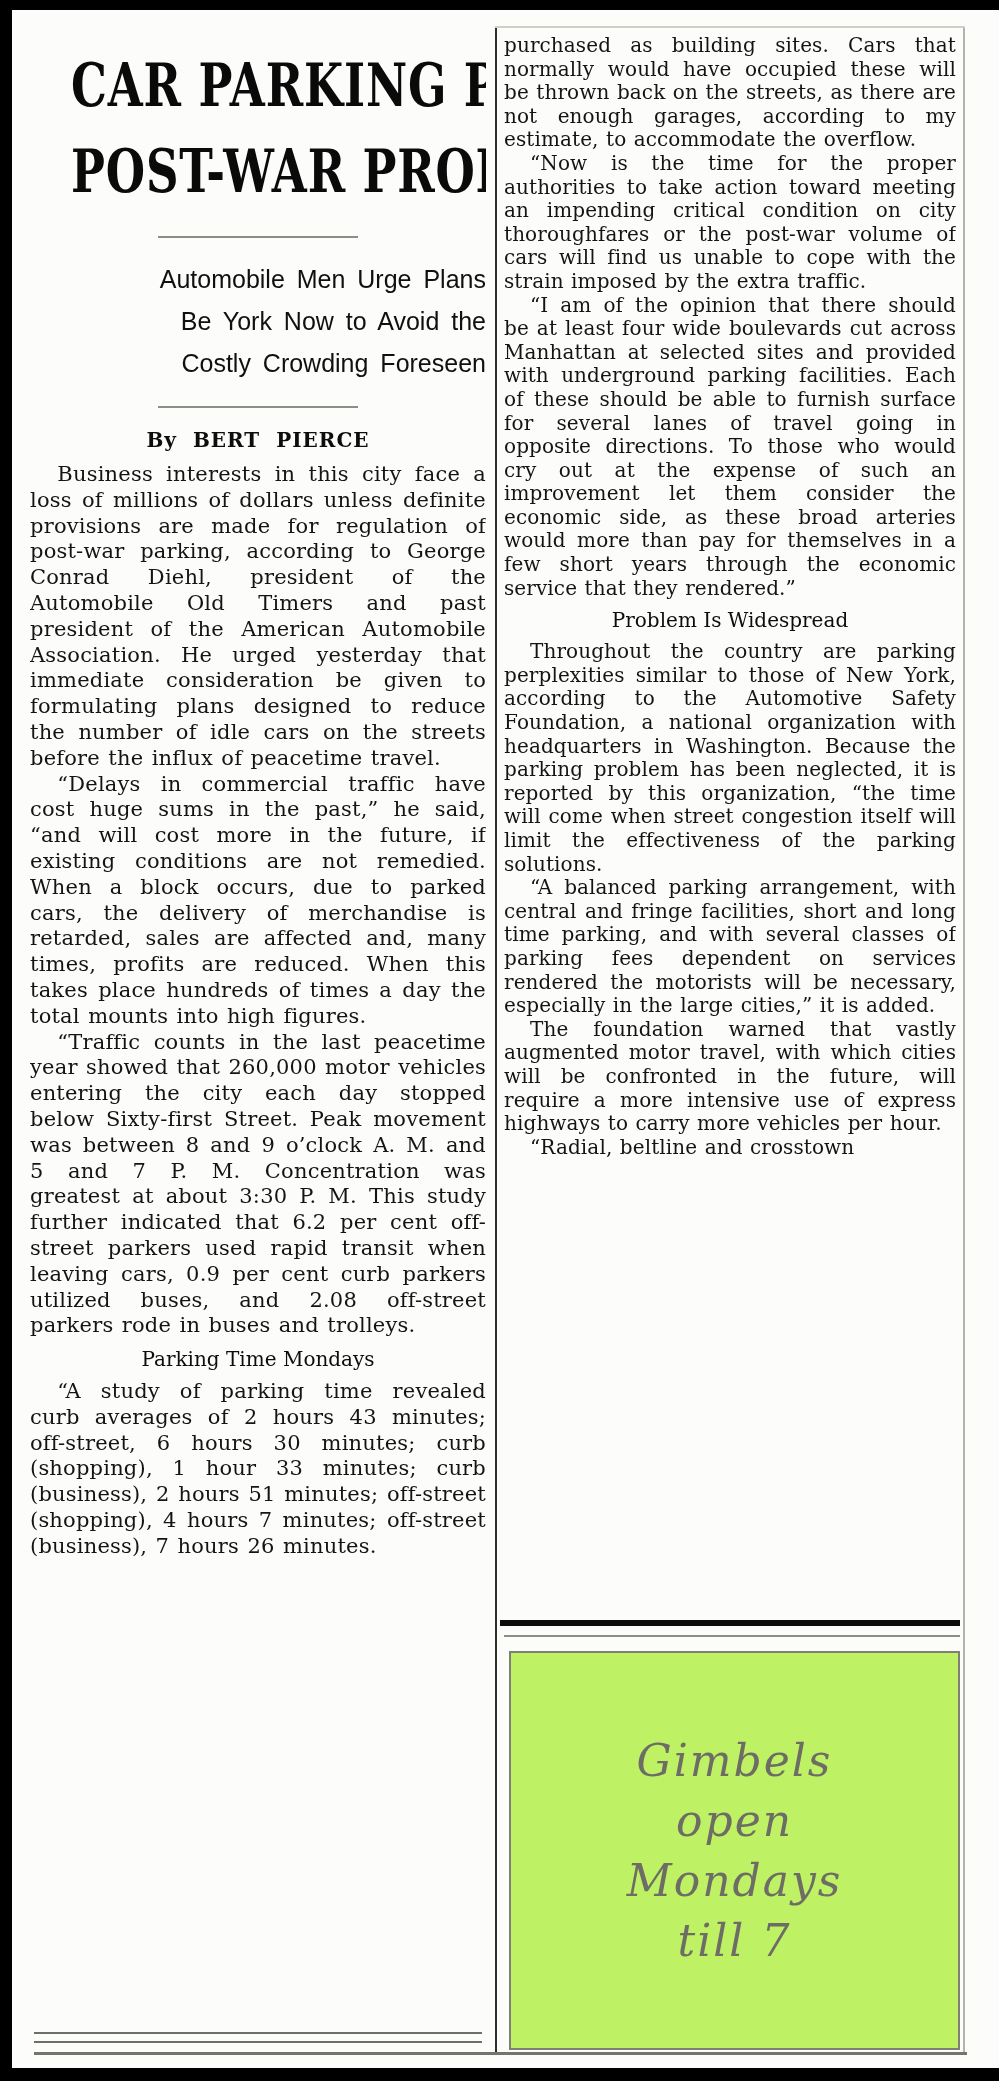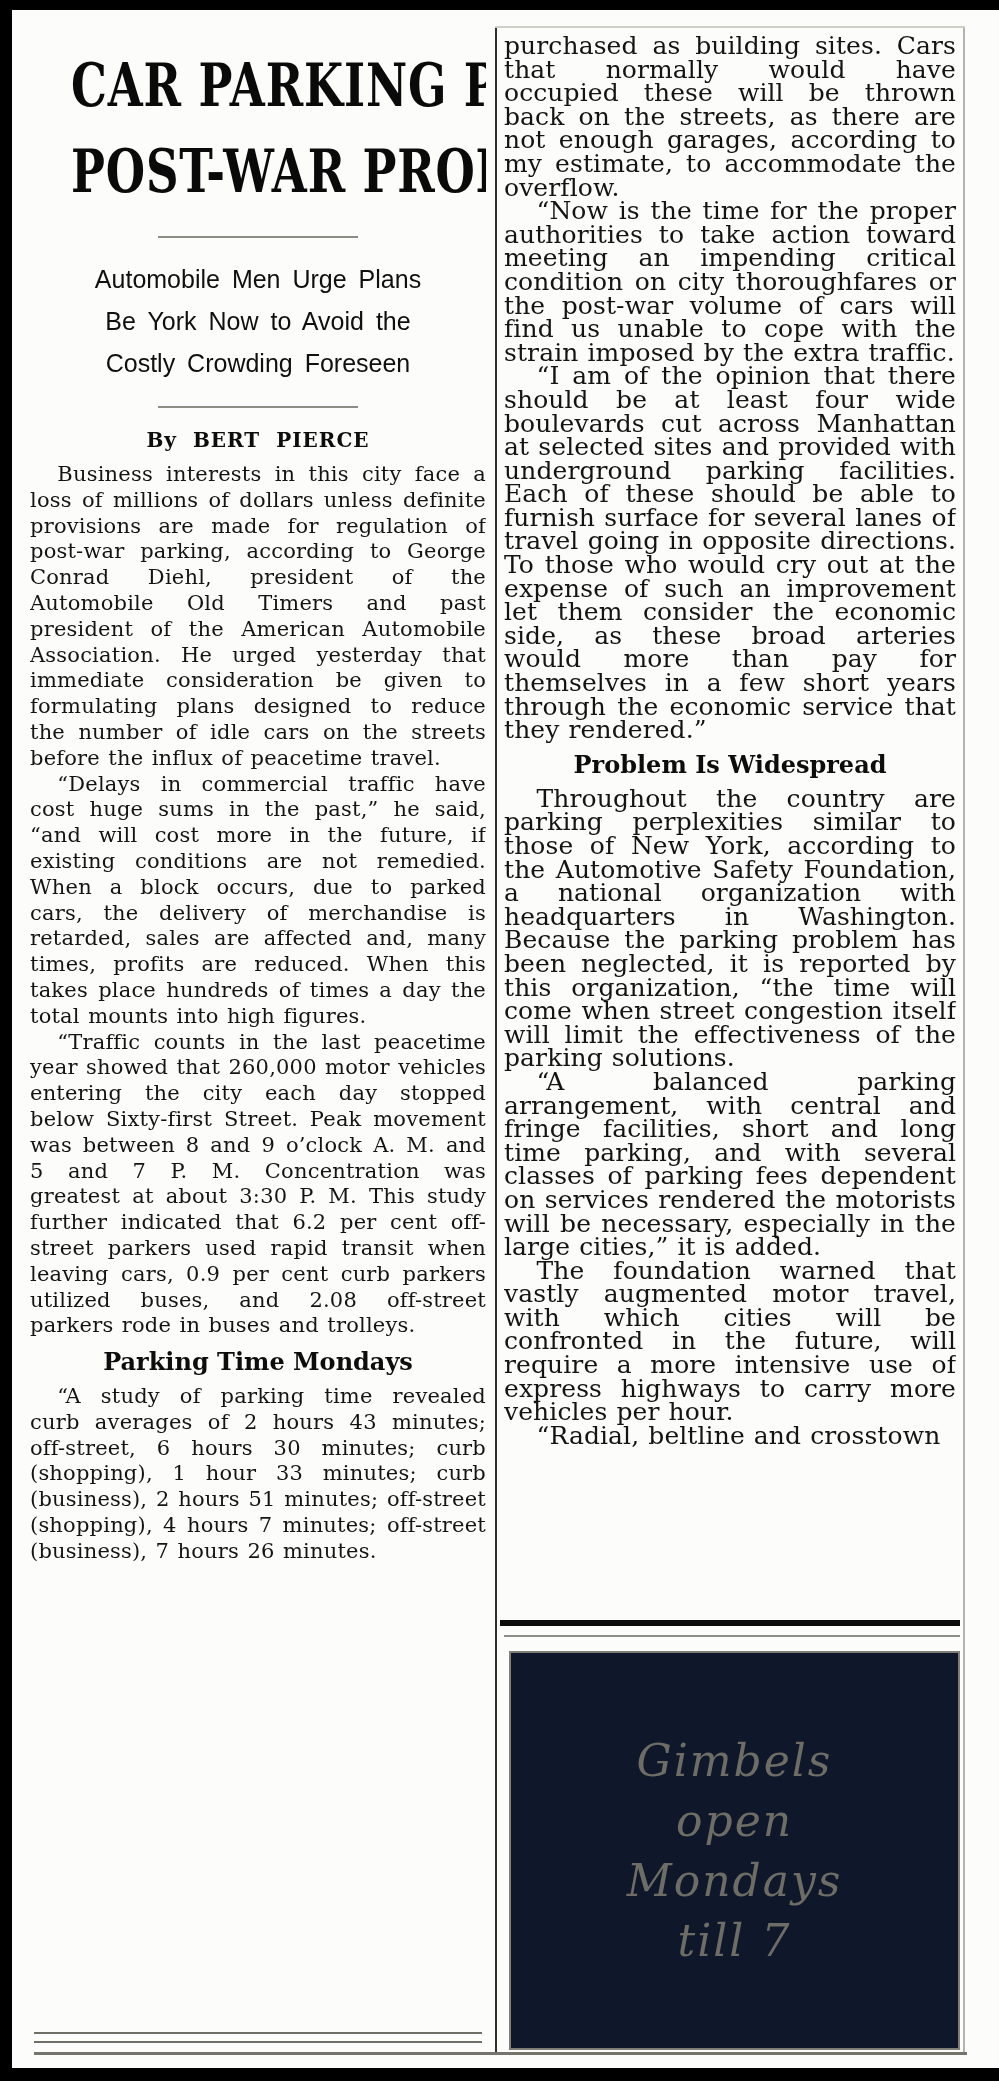--- a/index.html
+++ b/index.html
@@ -49,21 +49,21 @@
     transform-origin:center;
     white-space:nowrap;
   }
   .deck-rule {
     width:200px; height:2px; background:#8d8d86;
     margin:22px auto 20px auto;
   }
   .deck {
     font-family:"Liberation Sans", sans-serif;
     font-size:25px; line-height:42px;
-    text-align:center; color:#101010;
+    text-align:right; color:#101010;
     word-spacing:5px;
   }
   .byline {
     text-align:center;
     font-family:"DejaVu Serif", serif;
     font-weight:bold;
     font-size:20px;
     letter-spacing:1px;
     word-spacing:8px;
     margin:16px 0 10px 0;
@@ -71,38 +71,38 @@
   }
   .body-left p, .body-right p {
     text-align:justify;
     text-indent:1.3em;
   }
   .body-left p {
     font-size:21px; line-height:25.8px;
     letter-spacing:0.2px; word-spacing:1.5px;
   }
   .body-right p {
-    font-size:25px; line-height:23.6px;
+    font-size:20px; line-height:23.6px;
     letter-spacing:0.1px; word-spacing:1px;
   }
   .body-right p.no-indent { text-indent:0; }
   .subhead {
     font-family:"DejaVu Serif", serif;
-    font-weight:bold;
-    font-size:24px;
+    font-weight:normal;
+    font-size:20px;
     text-align:center;
     margin:8px 0 8px 0;
     color:#0d0d0d;
   }
   .ad-box {
     position:absolute; left:497px; top:1641px; width:451px; height:399px;
     border:2px solid #7f7f78;
     display:flex; flex-direction:column; justify-content:center; align-items:center;
     gap:16px;
-    background:#0f172a;
+    background:#bef264;
   }
   .ad-line {
     font-family:"DejaVu Serif", serif;
     font-style:italic;
     font-size:44px;
     color:#6d6d66;
     letter-spacing:2px;
     line-height:1;
   }
 </style>

